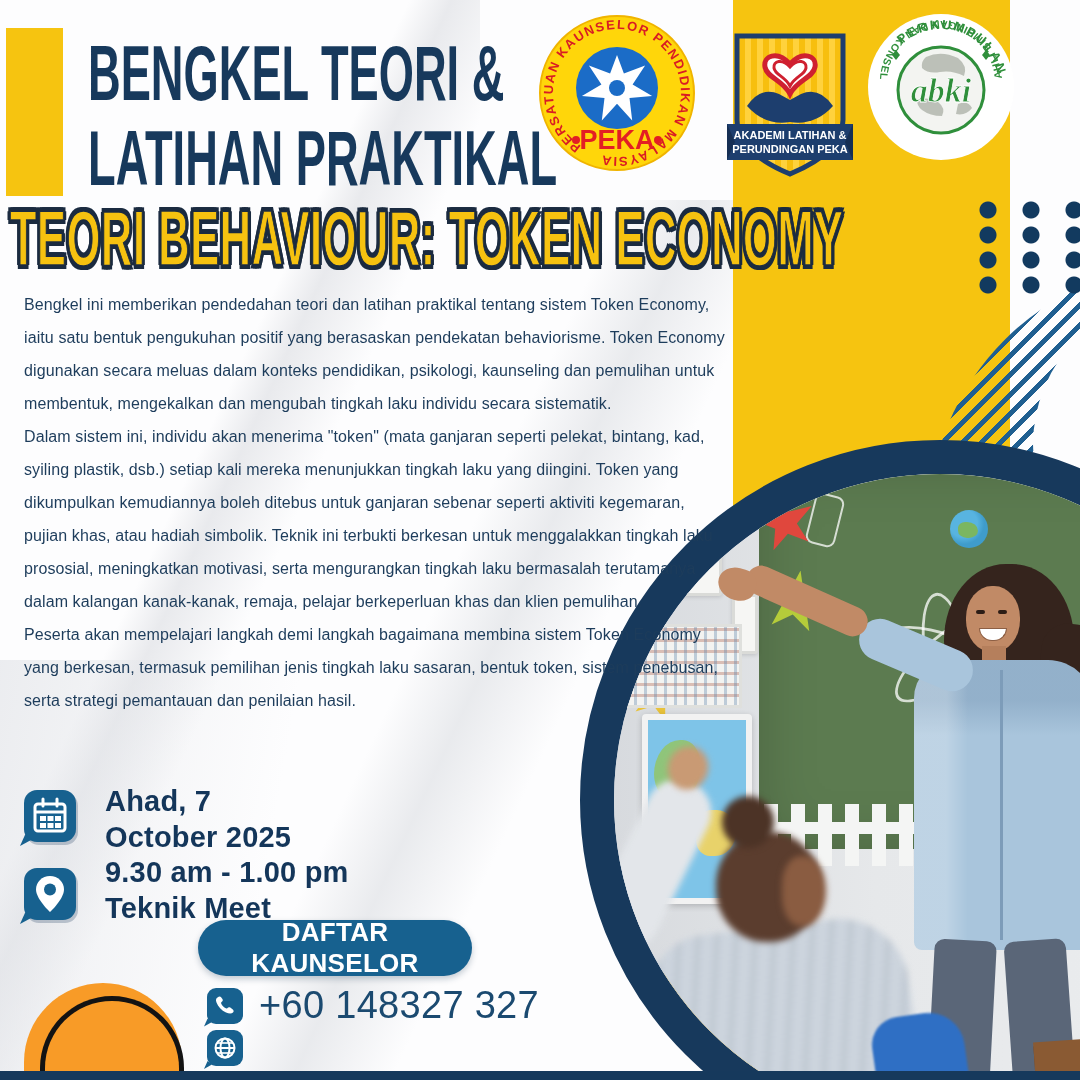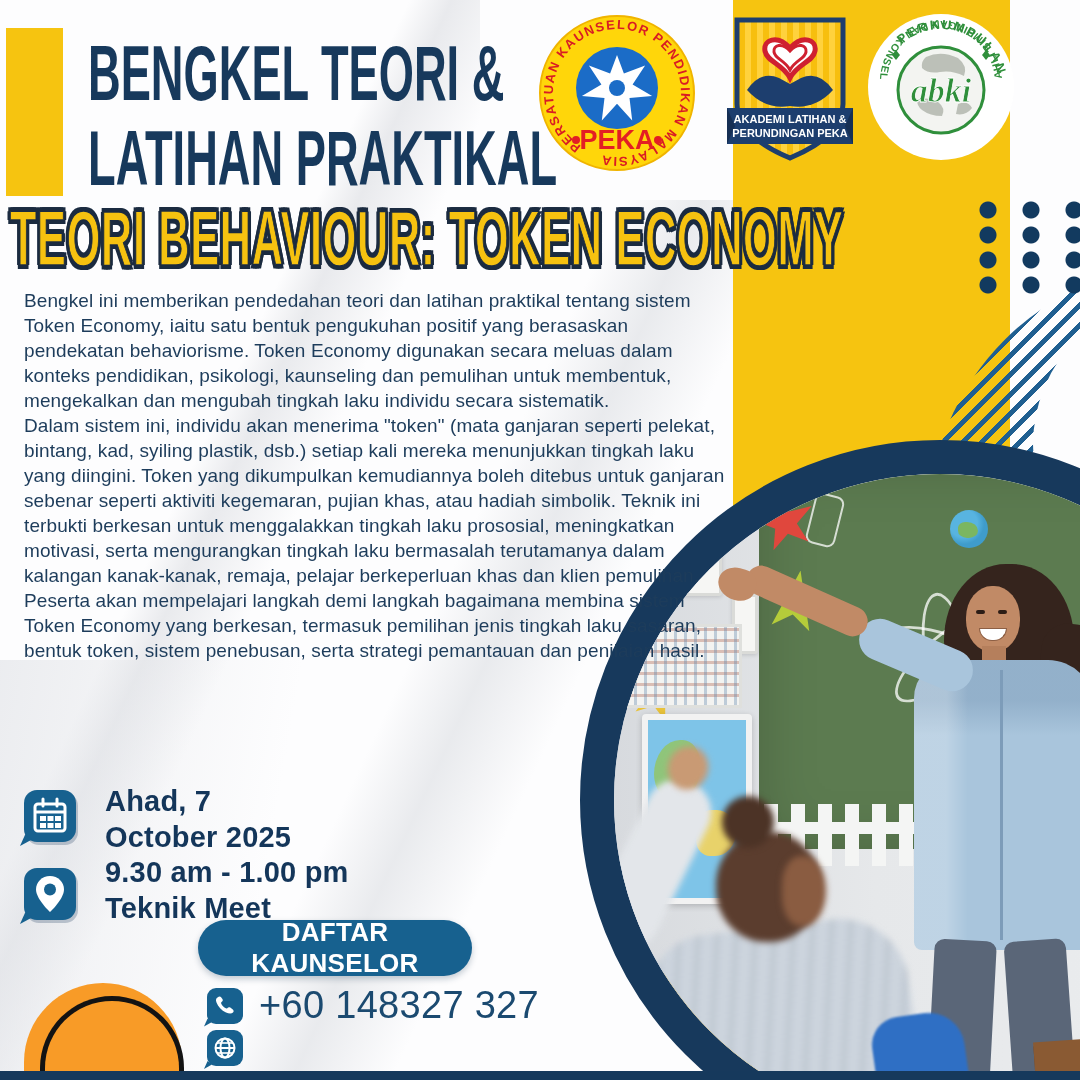--- a/index.html
+++ b/index.html
@@ -95,21 +95,21 @@
 
   
   .banner { position:absolute; left:10px; top:196px; z-index:12; font-weight:bold; font-size:60px; line-height:66px;
     color:#f6c210; letter-spacing:1px; transform:scale(0.72,1.30); transform-origin:left top; white-space:nowrap;
     -webkit-text-stroke:1px #1b2b40;
     text-shadow:-4px 0 0 #1b2b40, 4px 0 0 #1b2b40, 0 -3px 0 #1b2b40, 0 3px 0 #1b2b40,
       -3px -3px 0 #1b2b40, 3px -3px 0 #1b2b40, -3px 3px 0 #1b2b40, 3px 3px 0 #1b2b40; }
 
   
   .bodytext { position:absolute; left:24px; top:288px; width:708px; z-index:12; color:#1d3c5b;
-    font-size:19px; line-height:25px; letter-spacing:0.1px; }
+    font-size:16px; line-height:33px; letter-spacing:0.1px; }
 
   
   .sched-icons { position:absolute; left:24px; top:790px; z-index:12; }
   .icon-sq { position:relative; width:52px; height:52px; background:#17618f; border-radius:13px; margin-bottom:26px; box-shadow:2px 3px 0 rgba(23,57,92,.25); }
   .icon-sq::after { content:""; position:absolute; left:-4px; bottom:-4px; width:12px; height:12px; background:#17618f; clip-path:polygon(0 100%,100% 45%,45% 0); }
   .sched-text { position:absolute; left:105px; top:784px; z-index:12; color:#14365a; font-weight:bold; font-size:29px; line-height:35.5px; letter-spacing:0.2px; }
 
   
   .cta { position:absolute; left:198px; top:920px; width:274px; height:56px; background:#17618f; border-radius:28px;
     z-index:12; display:flex; align-items:center; justify-content:center; color:#ffffff; font-weight:bold; font-size:26px; letter-spacing:0.3px;
@@ -118,21 +118,21 @@
   
   .contact-row { position:absolute; left:207px; z-index:12; display:flex; align-items:center; gap:16px; }
   .contact-icon { width:36px; height:36px; background:#17618f; border-radius:9px; position:relative; flex:0 0 auto;
     display:flex; align-items:center; justify-content:center; }
   .contact-icon::after { content:""; position:absolute; left:-3px; bottom:-3px; width:8px; height:8px; background:#17618f; clip-path:polygon(0 100%,100% 45%,45% 0); }
   .contact-text { color:#1b4a70; font-size:38px; letter-spacing:0.3px; }
 
   
   .logo { position:absolute; z-index:15; }
   .logo-peka { left:538px; top:14px; width:158px; height:158px; }
-  .logo-akademi { left:727px; top:12px; width:126px; height:152px; }
+  .logo-akademi { left:727px; top:28px; width:126px; height:152px; }
   .logo-abki { left:866px; top:12px; width:150px; height:150px; }
 
   :root { --yellow:#f6c410; }
 </style>
 </head>
 <body>
 
 <div class="poster">
 
   <div class="sheen1"></div>

